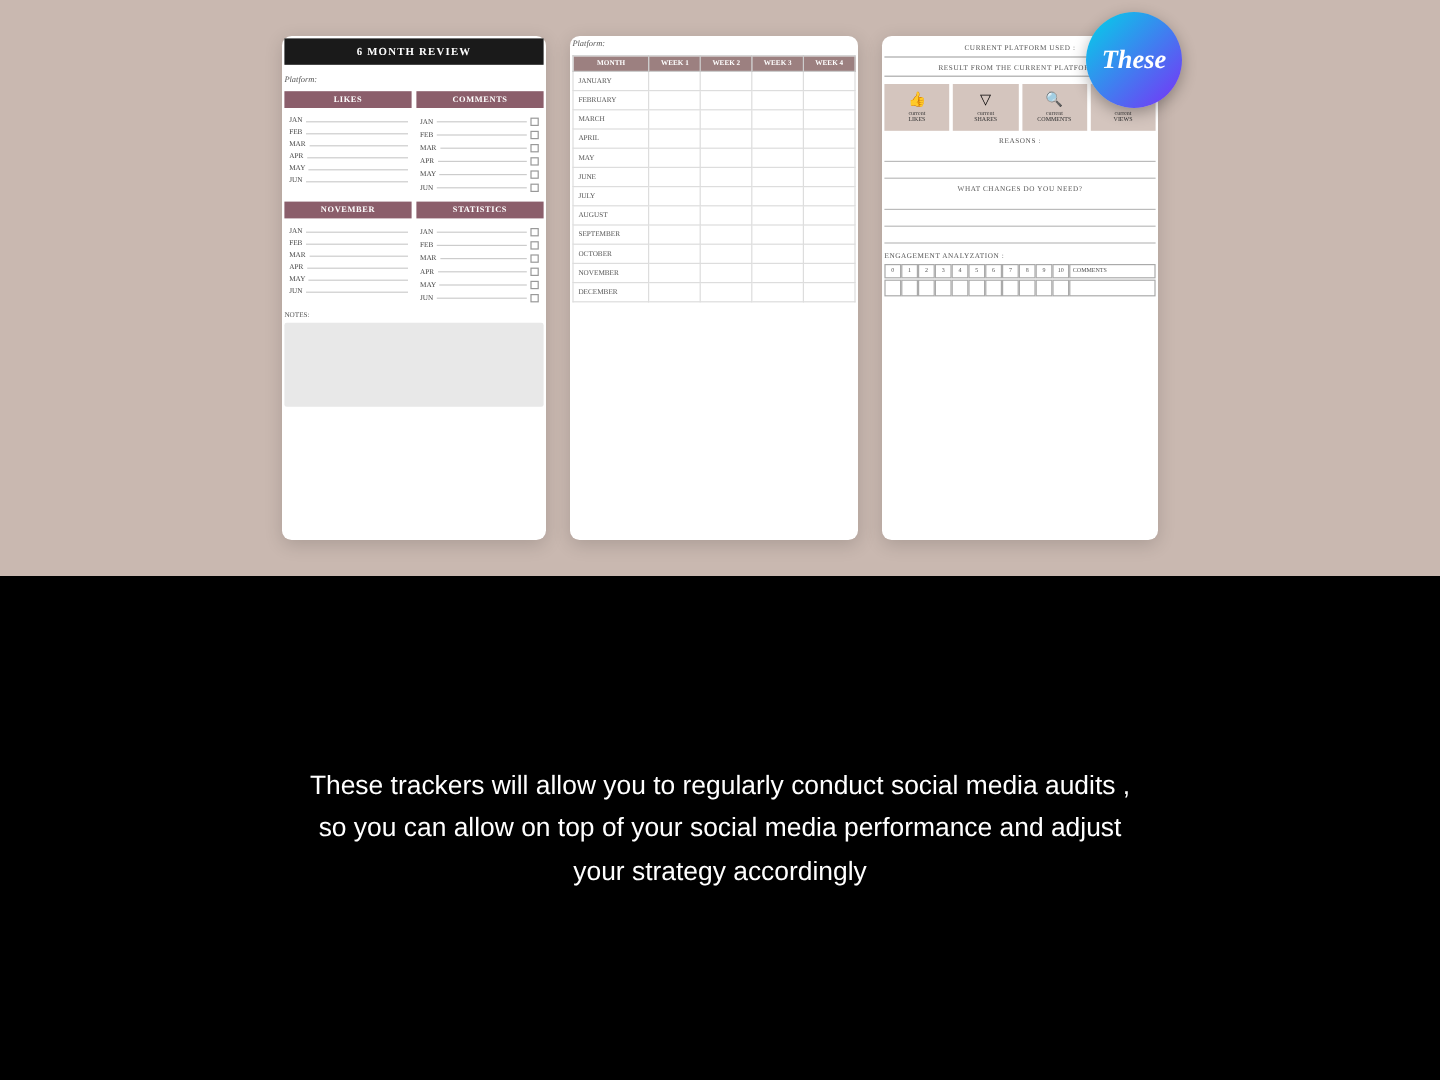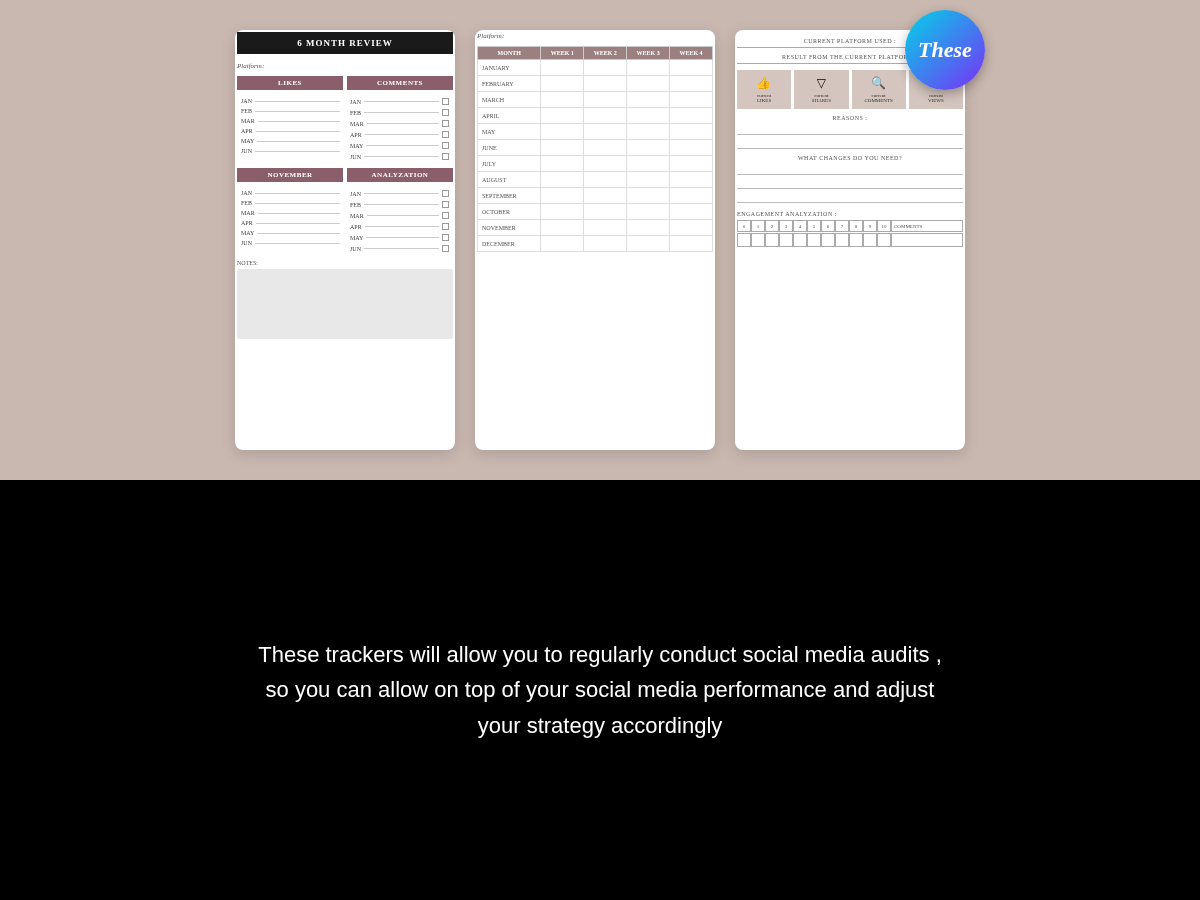--- a/index.html
+++ b/index.html
@@ -351,21 +351,21 @@
           <div class="metric-row">
               <span>JUN</span>
               <div class="metric-line"></div>
               <div class="metric-checkbox"></div>
             </div>
         </div>
       </div>
 
       <div class="metrics-grid" style="margin-top:6px;">
         <div class="metric-col-header">NOVEMBER</div>
-        <div class="metric-col-header">ANALYZATION</div>
+        <div class="metric-col-header">STATISTICS</div>
       </div>
 
       <div class="col-pair">
         <div class="col-section">
           <div class="metric-row">
               <span>JAN</span>
               <div class="metric-line"></div>
             </div>
           <div class="metric-row">
               <span>FEB</span>

